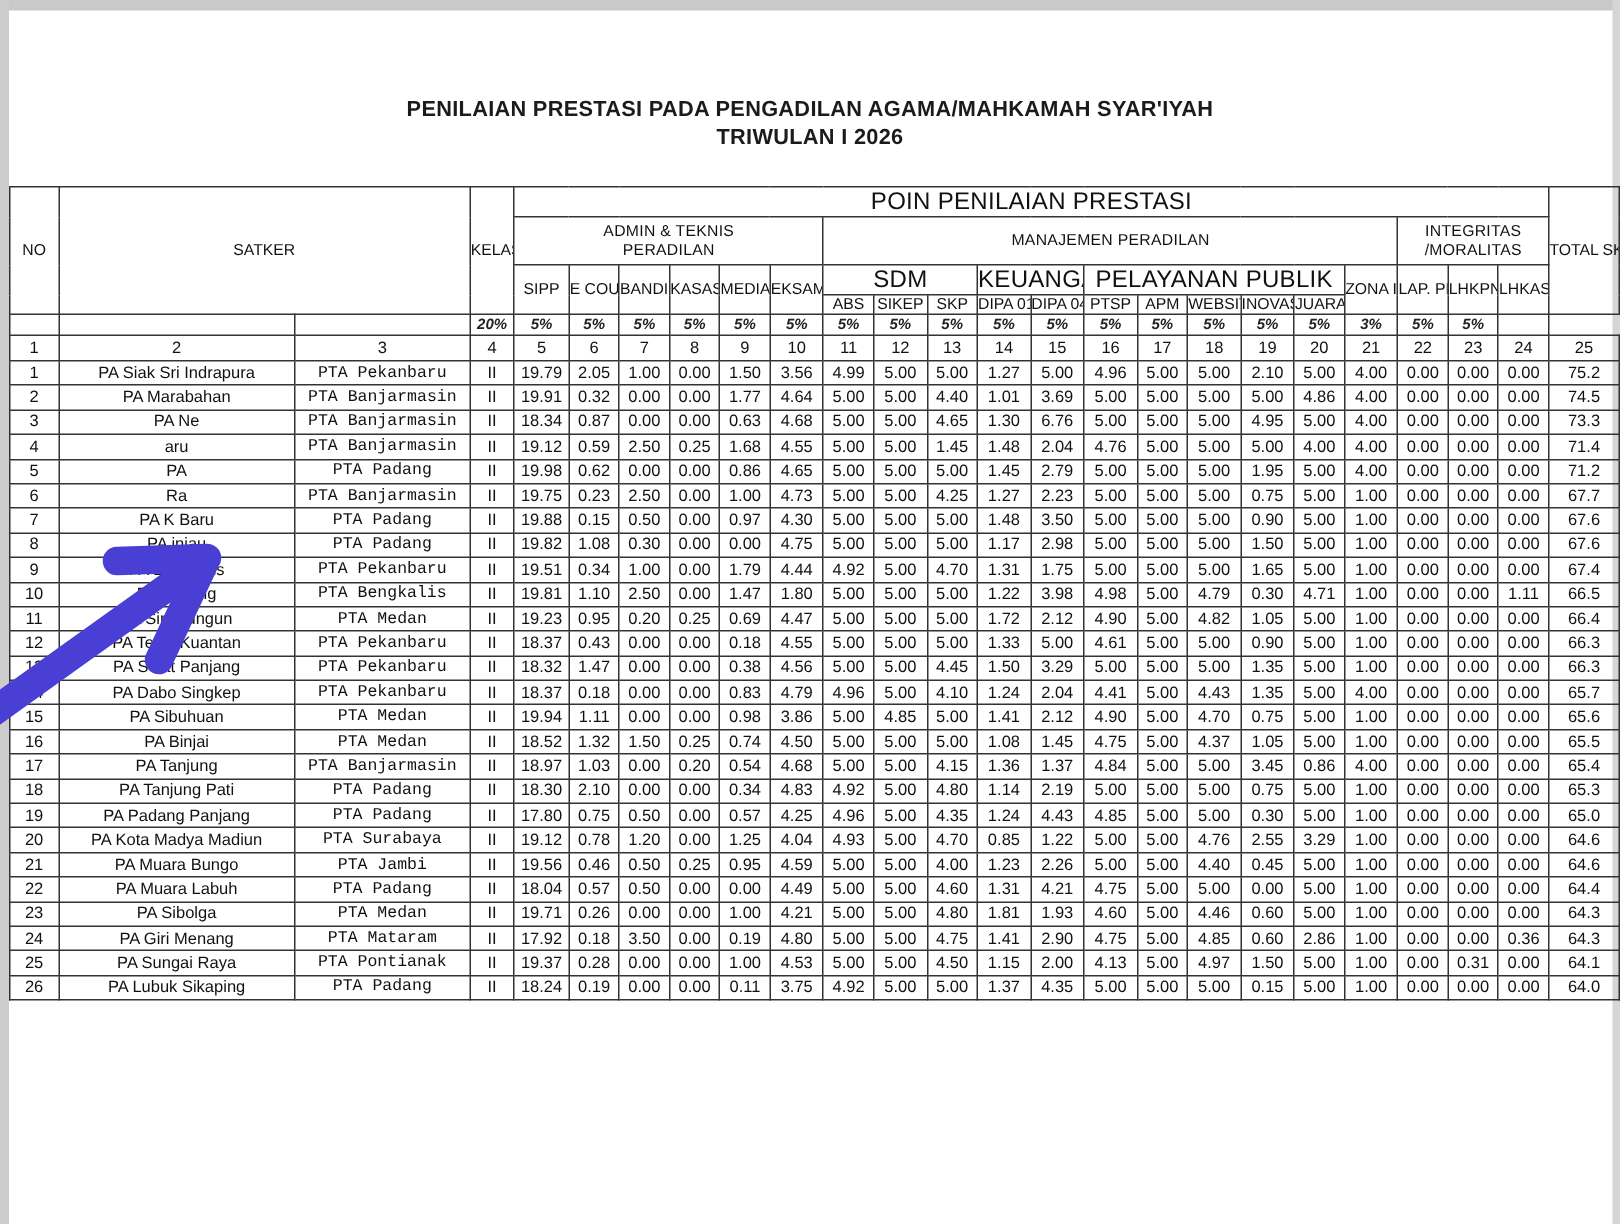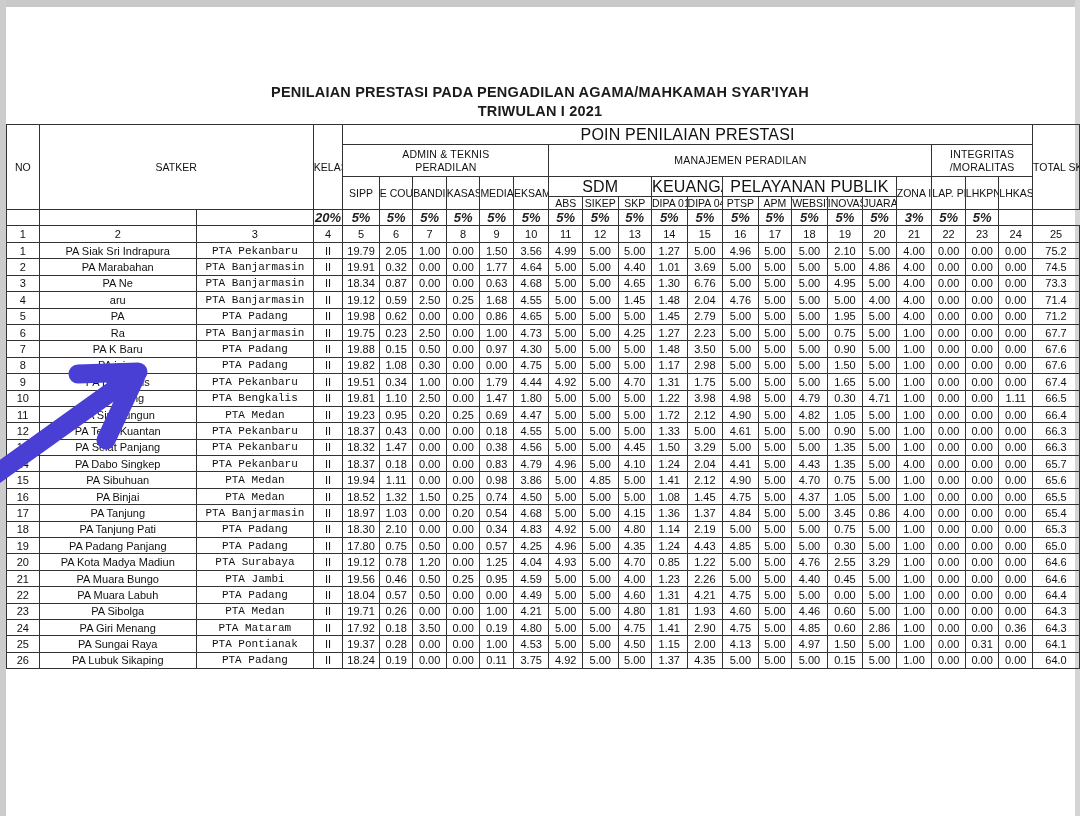--- a/index.html
+++ b/index.html
@@ -25,21 +25,21 @@
     position: absolute; left: 0; top: 0; width: 6px; height: 816px;
     background: #cccccc;
   }
   .scan-edge-right {
     position: absolute; right: 0; top: 0; width: 5px; height: 816px;
     background: #d5d5d5;
   }
 
   .title-block {
     position: absolute;
-    left: 0; top: 83px;
+    left: 0; top: 64px;
     width: 1080px;
     text-align: center;
   }
   .title-line {
     font-size: 14.5px;
     font-weight: bold;
     color: #1b1b1b;
     letter-spacing: 0.2px;
     line-height: 19px;
   }
@@ -72,21 +72,21 @@
     letter-spacing: 0.2px;
   }
   th.grp2 {
     font-weight: bold;
     font-size: 10.5px;
     height: 32px;
     line-height: 13px;
     letter-spacing: 0.2px;
   }
   tr.pct td {
-    font-size: 13px;
+    font-size: 10px;
     font-weight: bold;
     font-style: italic;
     height: 14px;
     color: #222;
   }
   tr.colnum td {
     font-size: 11px;
     height: 17px;
   }
   tbody tr td {
@@ -116,21 +116,21 @@
 <body>
 
 <div id="page">
 
   <div class="scan-edge-top"></div>
   <div class="scan-edge-left"></div>
   <div class="scan-edge-right"></div>
 
   <div class="title-block">
     <div class="title-line">PENILAIAN PRESTASI PADA PENGADILAN AGAMA/MAHKAMAH SYAR'IYAH</div>
-    <div class="title-line">TRIWULAN I 2021</div>
+    <div class="title-line">TRIWULAN I 2026</div>
   </div>
 
   <div class="table-wrap">
     <table class="grid">
       <colgroup>
         <col style="width:32px">
         <col style="width:155px">
         <col style="width:115px">
         <col style="width:29px">
         <col style="width:36px">

